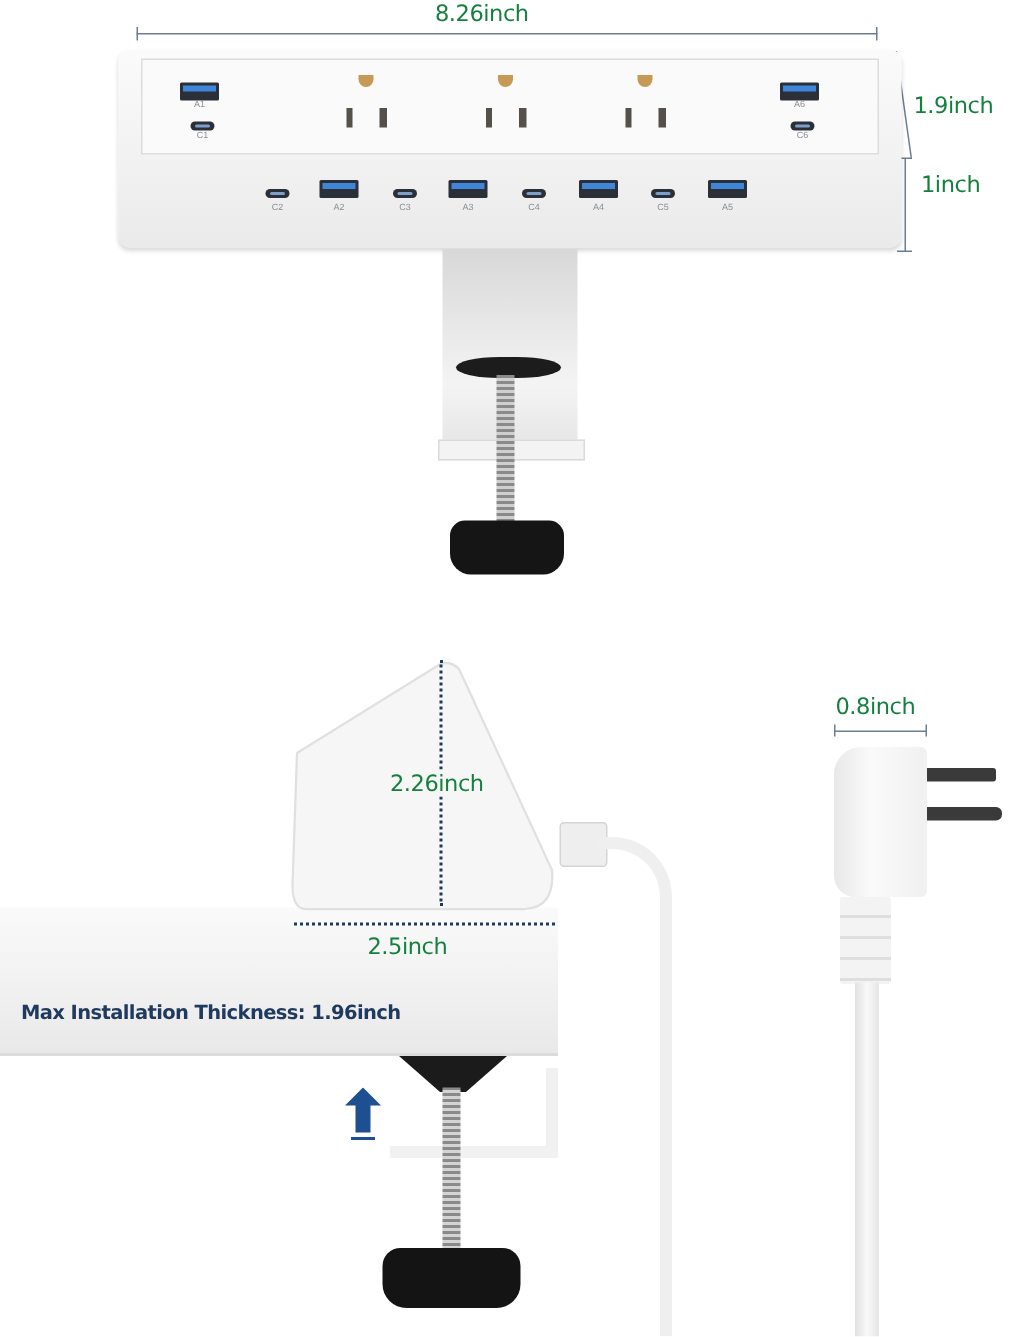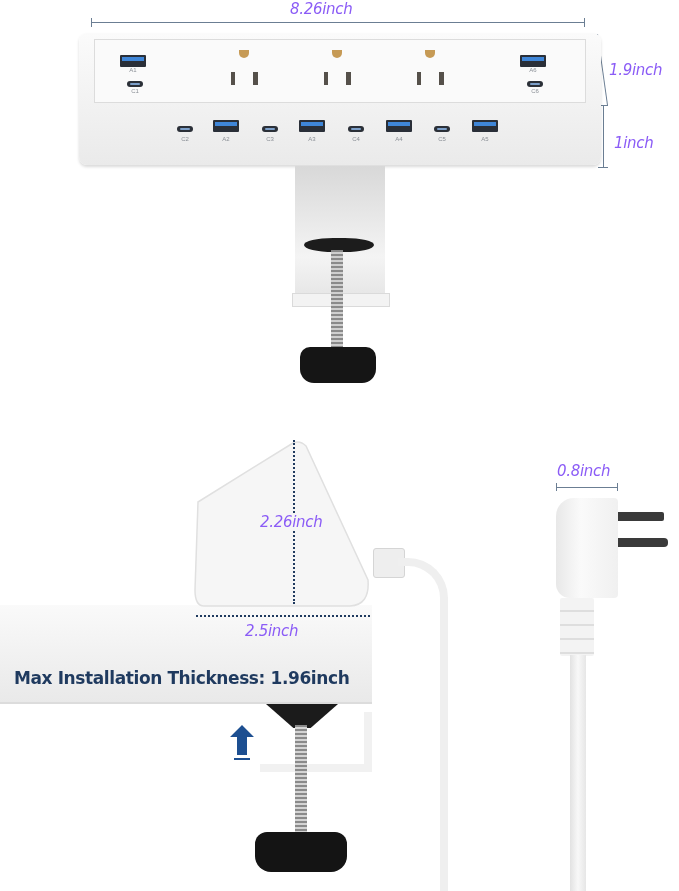--- a/index.html
+++ b/index.html
@@ -1,18 +1,18 @@
 <!DOCTYPE html>
 <html><head>
 <meta charset="utf-8">
 <style>
   html,body{margin:0;padding:0;background:#ffffff;}
   body{width:679px;height:891px;position:relative;overflow:hidden;font-family:"DejaVu Sans",sans-serif;}
   .abs{position:absolute;}
-  .dim-text{color:#8b5cf6;font-family:"DejaVu Sans",sans-serif;font-size:15px;letter-spacing:-0.3px;white-space:nowrap;font-style:italic;}
+  .dim-text{color:#15803d;font-family:"DejaVu Sans",sans-serif;font-size:15px;letter-spacing:-0.3px;white-space:nowrap;}
   .port-label{position:absolute;font-size:6px;color:#8a8f96;font-family:"Liberation Sans",sans-serif;text-align:center;width:20px;}
   .usba{position:absolute;width:26px;height:12px;background:#2a2f38;border-radius:1px;}
   .usba::after{content:"";position:absolute;left:2px;top:2px;width:22px;height:4px;background:#3f86d8;}
   .usbc{position:absolute;width:16px;height:6px;background:#2b3038;border-radius:4px;}
   .usbc::after{content:"";position:absolute;left:3px;top:2px;width:10px;height:2px;background:#7c9fc9;border-radius:1px;}
   .outlet-ground{position:absolute;width:10px;height:8px;background:#c69a55;border-radius:0 0 6px 6px;}
   .slot{position:absolute;width:4px;height:13px;background:#55504a;}
   .slot.wide{width:5px;}
 </style>
 </head>
@@ -23,21 +23,21 @@
   <div class="abs dim-text" style="left:290px;top:0px;">8.26inch</div>
   <div class="abs" style="left:91px;top:22px;width:494px;height:1px;background:#6b7e93;"></div>
   <div class="abs" style="left:91px;top:18px;width:1px;height:9px;background:#6b7e93;"></div>
   <div class="abs" style="left:584px;top:18px;width:1px;height:9px;background:#6b7e93;"></div>
 
   <div class="abs" style="left:597px;top:34px;width:1px;height:72px;background:#6b7e93;transform:rotate(-8deg);transform-origin:top;"></div>
   <div class="abs" style="left:603px;top:106px;width:1px;height:62px;background:#6b7e93;"></div>
   <div class="abs" style="left:598px;top:105px;width:10px;height:1px;background:#6b7e93;"></div>
   <div class="abs" style="left:598px;top:167px;width:10px;height:1px;background:#6b7e93;"></div>
   <div class="abs dim-text" style="left:609px;top:61px;">1.9inch</div>
-  <div class="abs dim-text" style="left:614px;top:134px;">1inch</div>
+  <div class="abs dim-text" style="left:614px;top:114px;">1inch</div>
 
   <div class="abs" style="left:79px;top:33px;width:522px;height:132px;background:linear-gradient(#fbfbfb,#eaeaea);border-radius:8px;box-shadow:0 2px 3px rgba(0,0,0,0.15);"></div>
 
   <div class="abs" style="left:94px;top:39px;width:490px;height:62px;background:#fafafa;border:1px solid #dcdcdc;"></div>
 
   <div class="usba" style="left:120px;top:55px;"></div>
   <div class="port-label" style="left:123px;top:67px;">A1</div>
   <div class="usbc" style="left:127px;top:81px;"></div>
   <div class="port-label" style="left:125px;top:88px;">C1</div>
 
@@ -93,21 +93,21 @@
   <svg class="abs" style="left:190px;top:20px;" width="190" height="170" viewBox="0 0 190 170">
     <path d="M8 62 L103 3 Q110 0 116 6 L178 140 Q180 165 160 166 L14 166 Q5 166 5 150 Z" fill="#f6f6f6" stroke="#e0e0e0" stroke-width="1.5"></path>
   </svg>
 
   <div class="abs" style="left:293px;top:20px;width:0;height:164px;border-left:2px dotted #1f3a5f;"></div>
   <div class="abs dim-text" style="left:260px;top:93px;background:#f6f6f6;">2.26inch</div>
 
   <div class="abs" style="left:196px;top:195px;width:174px;height:0;border-top:2px dotted #1f3a5f;"></div>
   <div class="abs dim-text" style="left:245px;top:202px;">2.5inch</div>
 
-  <div class="abs" style="left:14px;top:248px;font-family:'DejaVu Sans',sans-serif;font-weight:bold;font-size:17px;color:#1f3a5f;letter-spacing:-0.4px;white-space:nowrap;">Max Installation Thickness: 1.96inch</div>
+  <div class="abs" style="left:14px;top:248px;font-family:'DejaVu Sans',sans-serif;font-weight:bold;font-size:13px;color:#1f3a5f;letter-spacing:-0.4px;white-space:nowrap;">Max Installation Thickness: 1.96inch</div>
 
   <div class="abs" style="left:373px;top:128px;width:30px;height:28px;background:#eeeeee;border:1px solid #d5d5d5;border-radius:3px;"></div>
   <div class="abs" style="left:398px;top:138px;width:50px;height:333px;border-top:8px solid #efefef;border-right:8px solid #efefef;border-radius:0 40px 0 0;box-sizing:border-box;"></div>
 
   <div class="abs" style="left:260px;top:292px;width:112px;height:60px;border-right:8px solid #f1f1f1;border-bottom:8px solid #f1f1f1;box-sizing:border-box;"></div>
   <div class="abs" style="left:266px;top:284px;width:72px;height:24px;background:#1b1b1b;clip-path:polygon(0 0,100% 0,62% 100%,38% 100%);"></div>
   <div class="abs" style="left:295px;top:305px;width:12px;height:110px;background:repeating-linear-gradient(#8a8a8a 0 2px,#d4d4d4 2px 4px);"></div>
   <div class="abs" style="left:255px;top:412px;width:92px;height:40px;background:#141414;border-radius:12px 12px 16px 16px;"></div>
 
   <svg class="abs" style="left:230px;top:305px;" width="24" height="36" viewBox="0 0 24 36">

